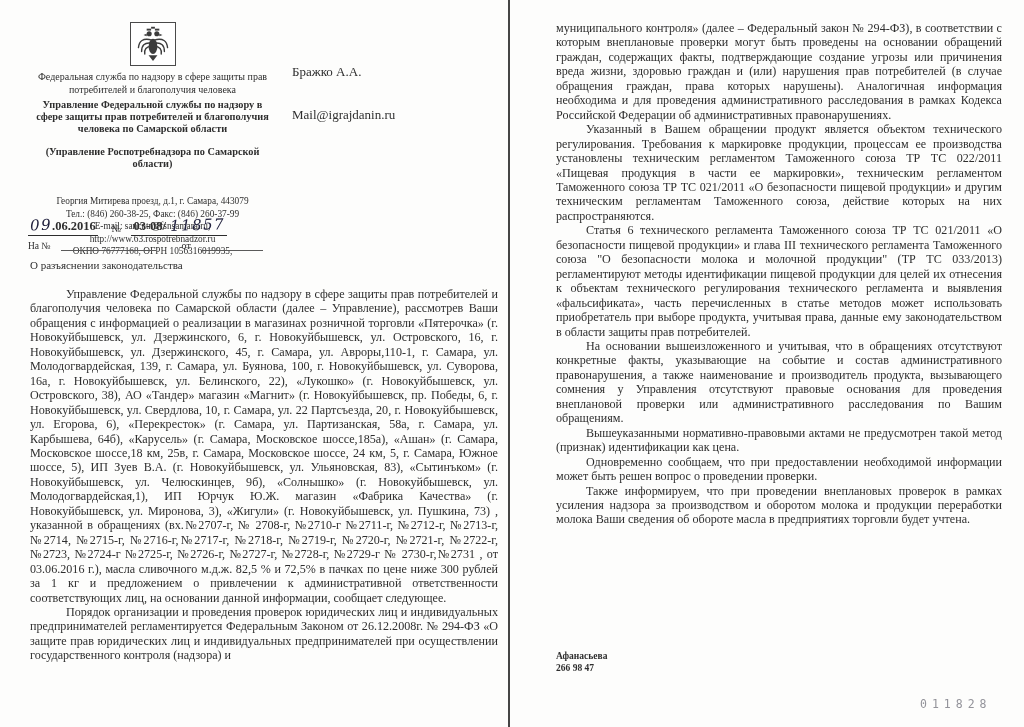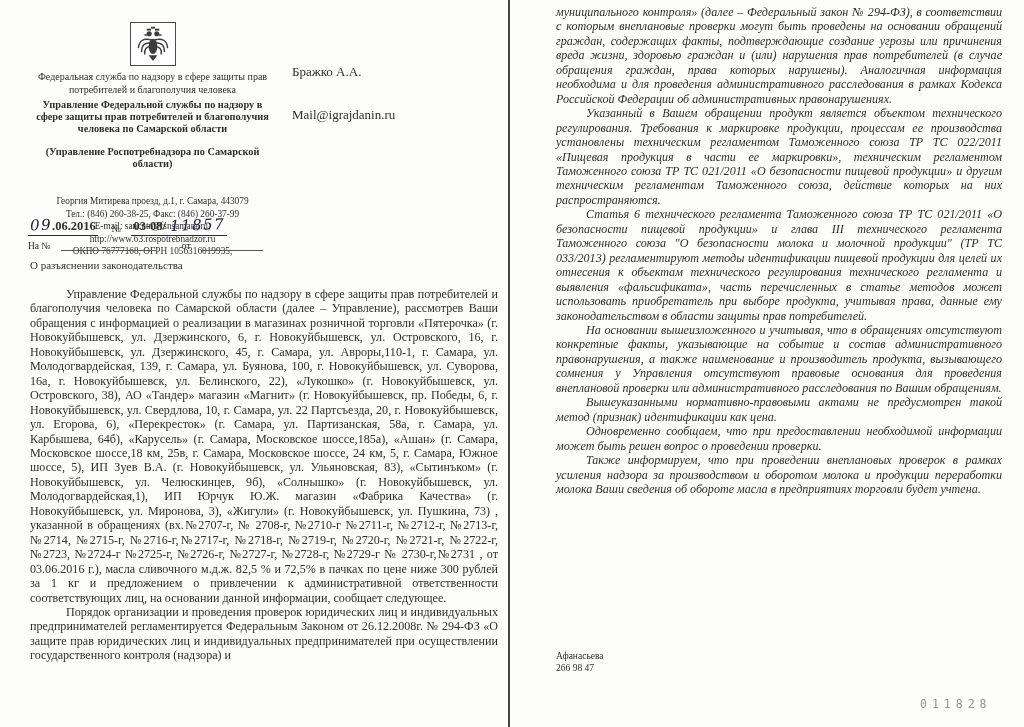--- a/index.html
+++ b/index.html
@@ -32,34 +32,34 @@
 
   .ref-line { position:absolute; left:28px; top:240px; font-size:9.5px; white-space:nowrap; }
   .uline { display:inline-block; border-bottom:1px solid #5a5a5a; height:10px; vertical-align:bottom; margin-left:10px; }
   .u1 { width:95px; } .u2 { width:62px; }
   .ot-label { margin-left:26px; font-size:10px; }
 
   .subject { position:absolute; left:30px; top:259px; font-size:11px; }
 
   
   .body-left  { position:absolute; left:30px;  top:287px; width:468px; }
-  .body-right { position:absolute; left:556px; top:5px;  width:446px;font-style:italic; }
+  .body-right { position:absolute; left:556px; top:21px;  width:446px; }
   .body-left p, .body-right p {
     margin:0; font-size:12.1px; line-height:14.45px; text-align:justify; text-indent:36px;
   }
   .body-right p { text-indent:30px; }
   .body-right p.cont { text-indent:0; }
 
   
   .sig-row { position:absolute; left:556px; top:563px; width:440px; height:40px; }
   .sig-title { position:absolute; left:0; top:12px; font-size:12.5px; }
   .sig-scribble { position:absolute; left:110px; top:0; }
   .sig-name { position:absolute; right:6px; top:10px; font-size:12.5px; }
 
-  .executor { position:absolute; left:556px; top:650px; font-size:9.5px; line-height:12px; }
+  .executor { position:absolute; left:556px; top:650px; font-size:9.5px; line-height:12px;font-weight:bold; }
 
   .stamp { position:absolute; left:920px; top:697px;
            font-family:"DejaVu Sans Mono", monospace; font-size:11.5px;
            letter-spacing:5px; color:#93939a; }
 </style>
 </head>
 <body>
 
 <div id="scan">
 

